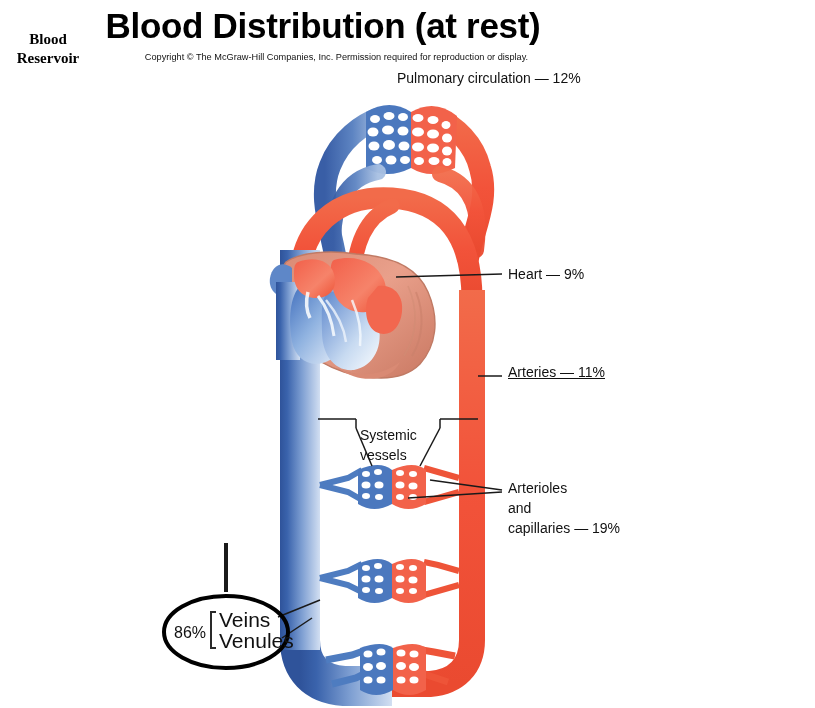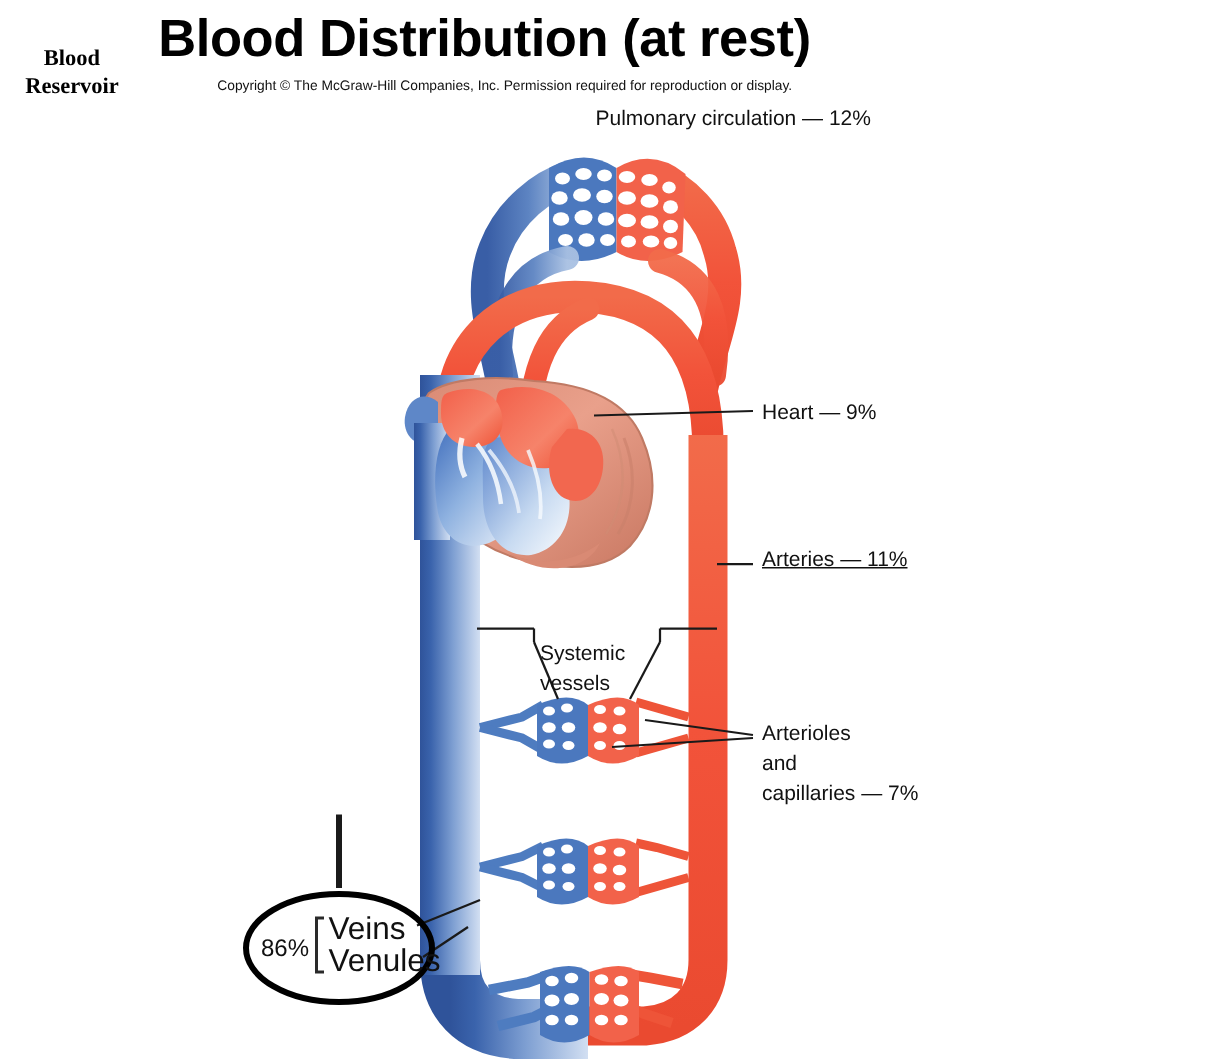--- a/index.html
+++ b/index.html
@@ -262,21 +262,21 @@
     <g stroke="#2A2A2A" stroke-width="2" fill="none">
       <path d="M216 612 L211 612 L211 648 L216 648"></path>
     </g>
   </svg>
 
   <div class="lbl" id="lbl-pulmonary">Pulmonary circulation — 12%</div>
   <div class="lbl" id="lbl-heart">Heart — 9%</div>
   <div class="lbl" id="lbl-arteries">Arteries — 11%</div>
   <div class="lbl" id="lbl-arterioles">Arterioles
 and
-capillaries — 7%</div>
+capillaries — 19%</div>
   <div class="lbl" id="lbl-systemic">Systemic
 vessels</div>
   <div id="lbl-reservoir">Blood
 Reservoir</div>
   <div class="lbl" id="lbl-pct">86%</div>
   <div class="lbl" id="lbl-veins">Veins
 Venules</div>
 
 </div>
 

